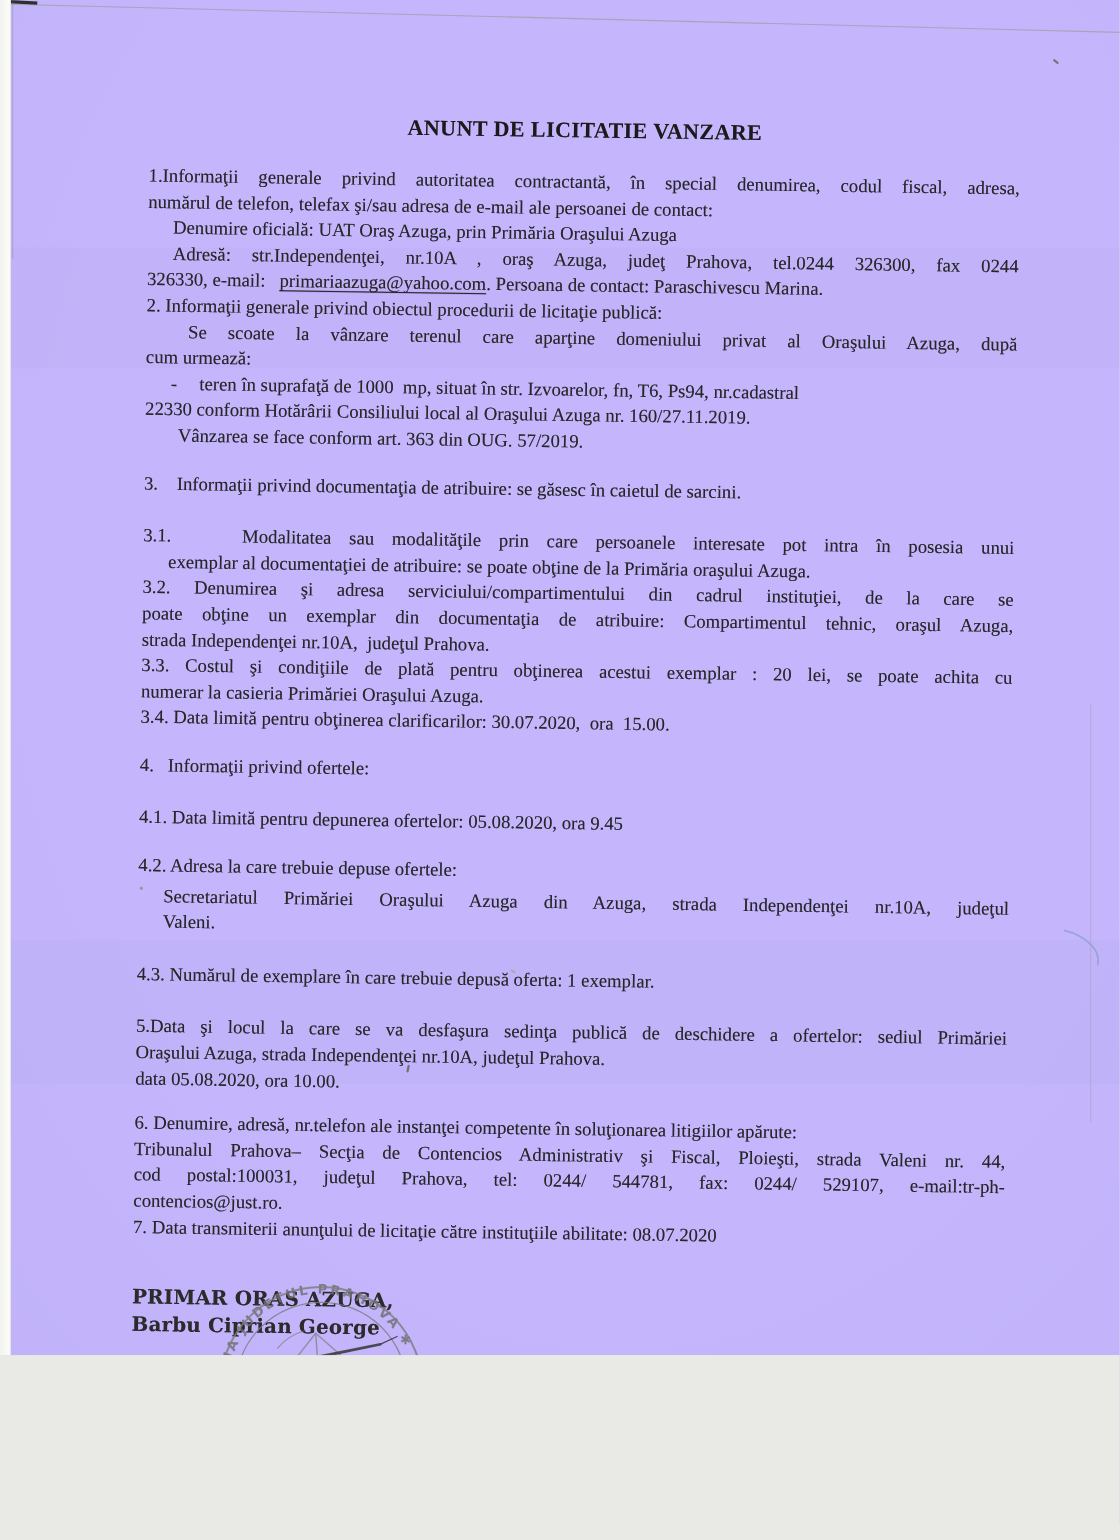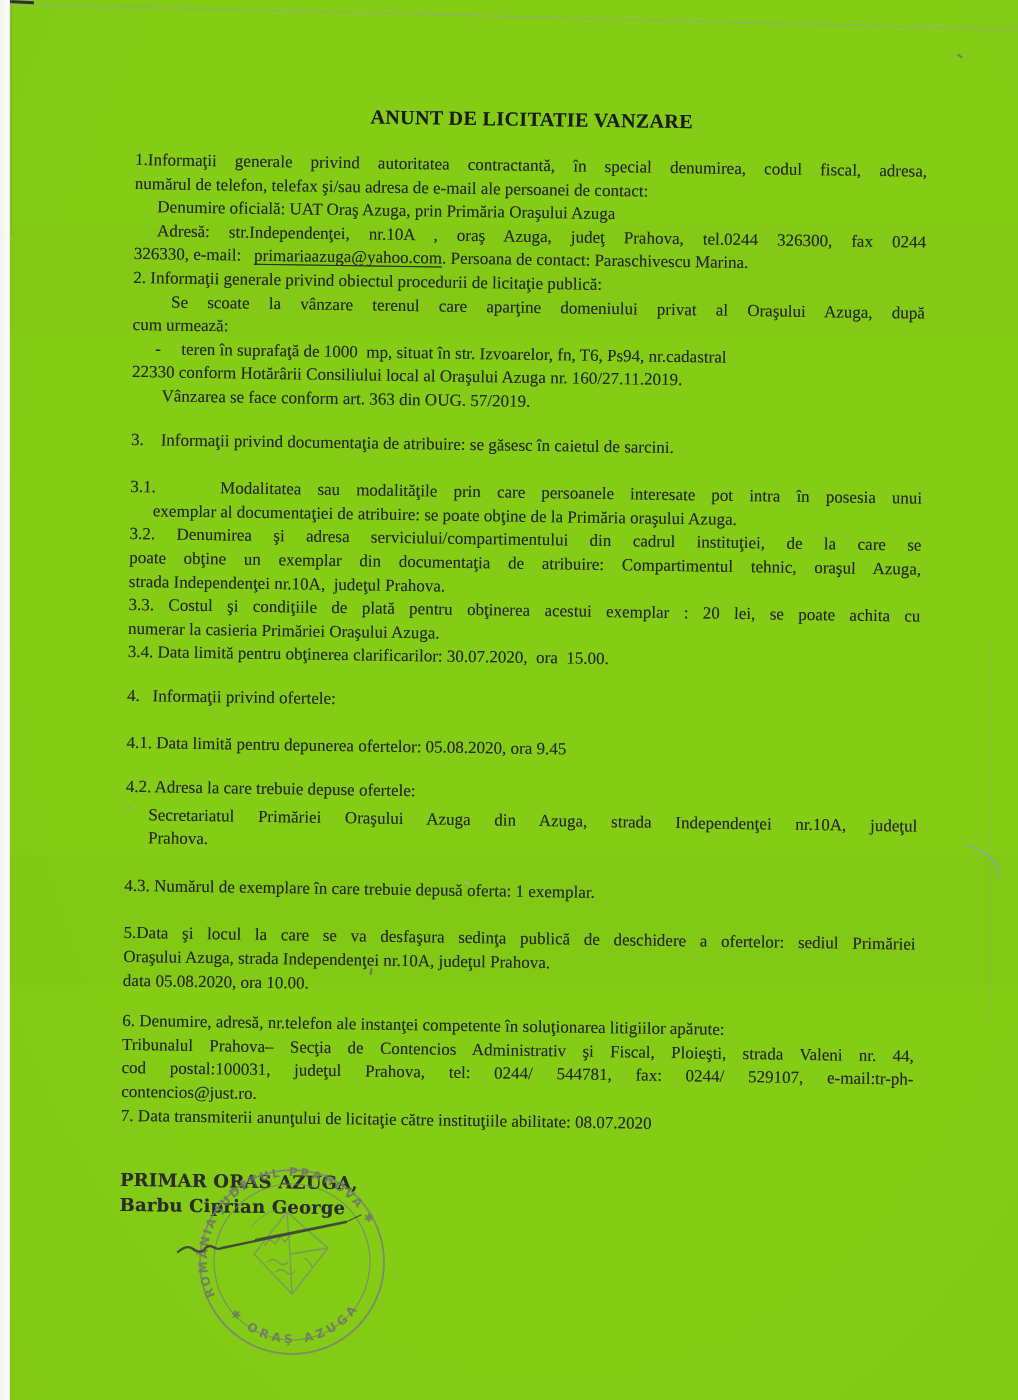--- a/index.html
+++ b/index.html
@@ -1,19 +1,19 @@
 <!DOCTYPE html>
 <html><head>
 <meta charset="utf-8">
 <style>
   html,body{margin:0;padding:0;}
   body{background:#e9e9e6;}
   .page{
-    position:relative; width:1018px; height:1400px; overflow:hidden;
-    background:#84cc16;
+    position:relative; width:1018px; height:1232px; overflow:hidden;
+    background:#c4b5fd;
     font-family:"Liberation Serif","DejaVu Serif",serif;
   }
   
   .band{position:absolute;left:0;width:100%;pointer-events:none;}
   .band1{top:225px;height:110px;background:rgba(80,75,60,0.018);}
   .band2{top:855px;height:130px;background:rgba(80,75,60,0.014);}
   .vignette{position:absolute;inset:0;pointer-events:none;
     background:radial-gradient(ellipse at 55% 40%, rgba(0,0,0,0) 60%, rgba(0,0,0,0.015) 100%);}
 
   
@@ -106,21 +106,21 @@
         <div class="line j"><span>3.2. Denumirea şi adresa serviciului/compartimentului din cadrul instituţiei, de la care se</span></div>
         <div class="line j"><span>poate obţine un exemplar din documentaţia de atribuire: Compartimentul tehnic, oraşul Azuga,</span></div>
         <div class="line"><span>strada Independenţei nr.10A,  judeţul Prahova.</span></div>
         <div class="line j"><span>3.3. Costul şi condiţiile de plată pentru obţinerea acestui exemplar : 20 lei, se poate achita cu</span></div>
         <div class="line"><span>numerar la casieria Primăriei Oraşului Azuga.</span></div>
         <div class="line"><span>3.4. Data limită pentru obţinerea clarificarilor: 30.07.2020,  ora  15.00.</span></div>
         <div class="line g1"><span>4.&nbsp;&nbsp;&nbsp;Informaţii privind ofertele:</span></div>
         <div class="line g2"><span>4.1. Data limită pentru depunerea ofertelor: 05.08.2020, ora 9.45</span></div>
         <div class="line g1"><span>4.2. Adresa la care trebuie depuse ofertele:</span></div>
         <div class="line g0 ind1 j"><span>Secretariatul Primăriei Oraşului Azuga din Azuga, strada Independenţei nr.10A, judeţul</span></div>
-        <div class="line ind1"><span>Prahova.</span></div>
+        <div class="line ind1"><span>Valeni.</span></div>
         <div class="line g2"><span>4.3. Numărul de exemplare în care trebuie depusă oferta: 1 exemplar.</span></div>
         <div class="line g2 j"><span>5.Data şi locul la care se va desfaşura sedinţa publică de deschidere a ofertelor: sediul Primăriei</span></div>
         <div class="line"><span>Oraşului Azuga, strada Independenţei nr.10A, judeţul Prahova.</span></div>
         <div class="line"><span>data 05.08.2020, ora 10.00.</span></div>
         <div class="line g4"><span>6. Denumire, adresă, nr.telefon ale instanţei competente în soluţionarea litigiilor apărute:</span></div>
         <div class="line j"><span>Tribunalul Prahova– Secţia de Contencios Administrativ şi Fiscal, Ploieşti, strada Valeni nr. 44,</span></div>
         <div class="line j"><span>cod postal:100031, judeţul Prahova, tel: 0244/ 544781, fax: 0244/ 529107, e-mail:tr-ph-</span></div>
         <div class="line"><span>contencios@just.ro.</span></div>
         <div class="line"><span>7. Data transmiterii anunţului de licitaţie către instituţiile abilitate: 08.07.2020</span></div>
       </div>

